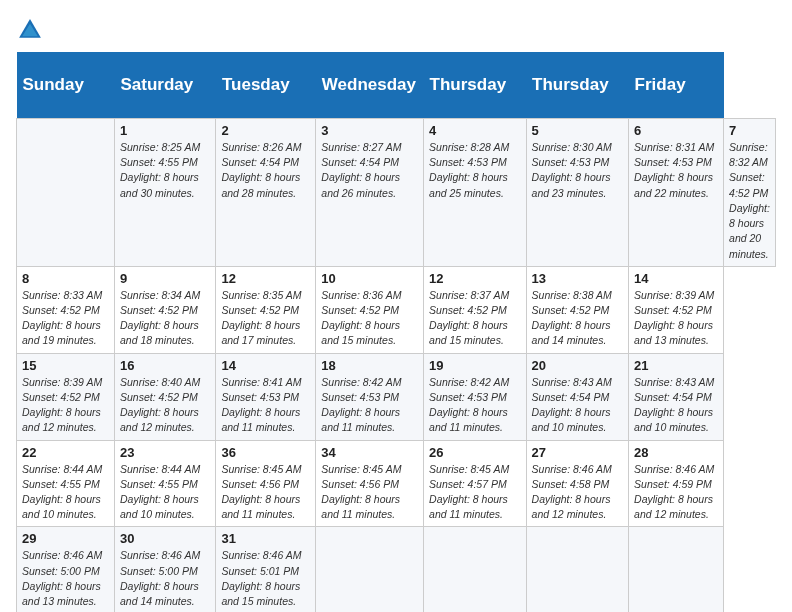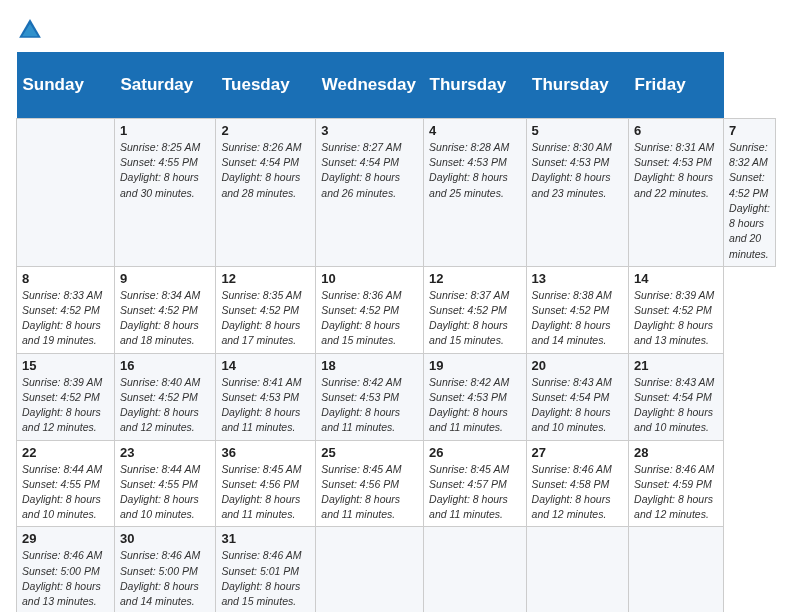--- a/index.html
+++ b/index.html
@@ -317,21 +317,21 @@
         </td>
         <td>
           <span class="day-num">36</span>
           <div class="day-info">
             Sunrise: 8:45 AM<br>
             Sunset: 4:56 PM<br>
             Daylight: 8 hours and 11 minutes.
           </div>
         </td>
         <td>
-          <span class="day-num">25</span>
+          <span class="day-num">34</span>
           <div class="day-info">
             Sunrise: 8:45 AM<br>
             Sunset: 4:56 PM<br>
             Daylight: 8 hours and 11 minutes.
           </div>
         </td>
         <td>
           <span class="day-num">26</span>
           <div class="day-info">
             Sunrise: 8:45 AM<br>

